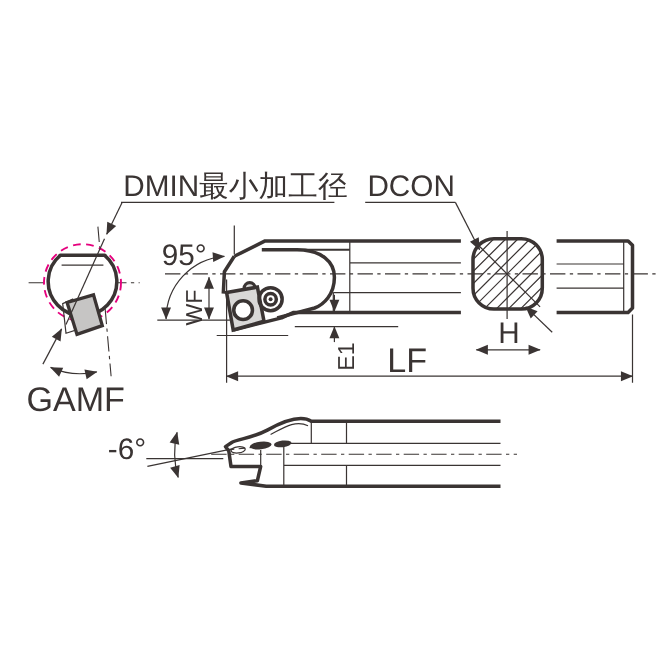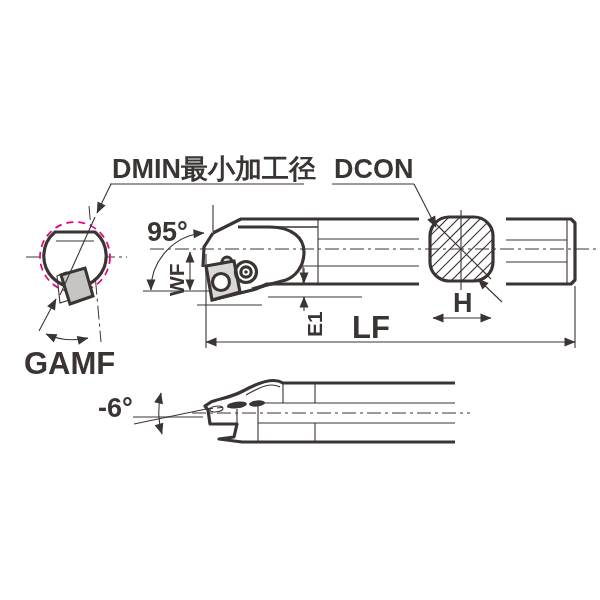--- a/index.html
+++ b/index.html
@@ -1,16 +1,16 @@
 <!DOCTYPE html>
 <html><head>
 <meta charset="utf-8">
 <style>
   html,body { margin:0; padding:0; background:#ffffff; }
-  .canvas { position:relative; width:600px; height:600px; background:#ffffff; overflow:hidden;font-weight:bold; }
+  .canvas { position:relative; width:600px; height:600px; background:#ffffff; overflow:hidden; }
   svg { display:block; }
   svg text {
     font-family:"Liberation Sans","DejaVu Sans",sans-serif;
     fill:#3a3433;
   }
   .t  { stroke:#3a3433; stroke-width:3.2; fill:none; stroke-linejoin:round; stroke-linecap:butt; }
   .tw { stroke:#3a3433; stroke-width:3.2; fill:#ffffff; stroke-linejoin:round; }
   .m  { stroke:#3a3433; stroke-width:1.7; fill:none; }
   .n  { stroke:#3a3433; stroke-width:1.1; fill:none; }
   .cl { stroke:#3a3433; stroke-width:1.0; fill:none; stroke-dasharray:14 4 3 4; }

